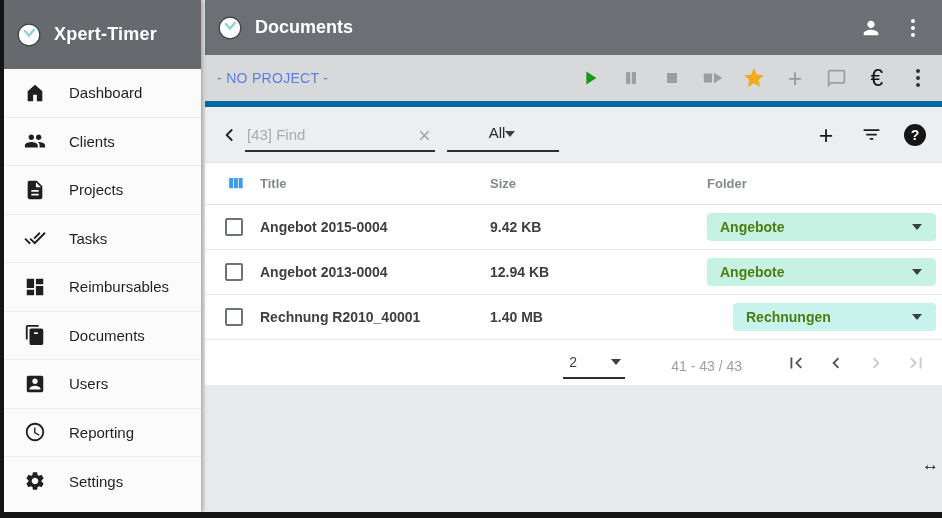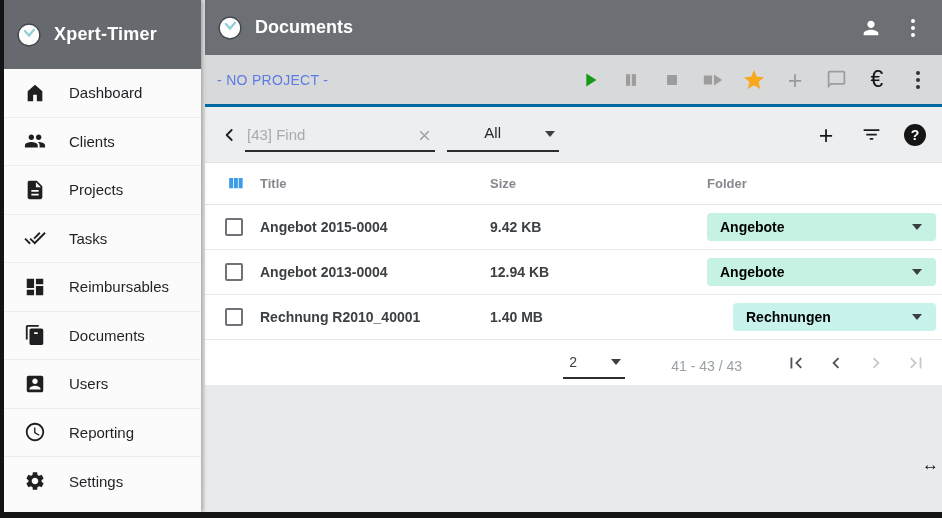--- a/index.html
+++ b/index.html
@@ -28,59 +28,59 @@
   .appbar { height:55px; background:#6c7074; display:flex; align-items:center; gap:12px; padding:0 14px 0 12px; }
   .appbar-title { color:#fff; font-size:18px; font-weight:bold; flex:0 0 auto; }
   .appbar-spacer { flex:1; }
   .appbar .abtn { display:flex; align-items:center; justify-content:center; width:30px; height:30px; cursor:pointer; }
 
   .dots { display:inline-flex; flex-direction:column; gap:3px; }
   .dots i { width:4px; height:4px; border-radius:50%; background:#fff; }
   .dots.dark i { background:#323232; }
 
   
-  .toolbar { height:52px; background:#d8d9da; border-bottom:3px solid #0369a1;
+  .toolbar { height:52px; background:#d8d9da; border-bottom:6px solid #0369a1;
              display:flex; align-items:center; padding:0 12px; }
   .project-label { color:#5d7ce2; font-size:14px; letter-spacing:.3px; cursor:pointer; }
   .tb-icons { margin-left:auto; display:flex; align-items:center; gap:17px; }
   .tb-icons .tbtn { display:flex; align-items:center; justify-content:center; width:24px; height:24px; cursor:pointer; }
   .euro { font-size:23px; color:#141414; font-weight:500; line-height:1; }
 
   
   .searchbar { height:56px; background:#eceef0; border-bottom:1px solid #e0e2e4;
                display:flex; align-items:center; padding:0 14px; }
   .back-btn { width:22px; height:22px; display:flex; align-items:center; justify-content:center; cursor:pointer; margin-right:4px; }
   .search-field { position:relative; width:190px; border-bottom:2px solid #2b2d2f; height:34px;
                   display:flex; align-items:flex-end; }
   .search-field input { width:160px; border:0; outline:0; background:transparent; font-size:15px;
                         color:#333; padding:0 0 7px 2px; font-family:"Liberation Sans",sans-serif; }
   .search-field input::placeholder { color:#a6abb0; }
   .clear-btn { position:absolute; right:2px; bottom:6px; cursor:pointer; display:flex; }
   .select-all { margin-left:12px; width:112px; border-bottom:2px solid #2b2d2f; height:34px;
-                display:flex; align-items:center; justify-content:flex-end; cursor:pointer; padding:0 4px 0 2px;gap:44px; }
+                display:flex; align-items:center; justify-content:center; cursor:pointer; padding:0 4px 0 2px; }
   .select-all .sel-text { font-size:15px; color:#26282b; padding-bottom:2px; }
   .caret { width:0; height:0; border-left:5px solid transparent; border-right:5px solid transparent; border-top:6px solid #3a3f44; }
   .sb-icons { margin-left:auto; display:flex; align-items:center; gap:21px; margin-right:2px; }
   .sb-icons .sbtn { display:flex; align-items:center; justify-content:center; width:24px; height:24px; cursor:pointer; }
   .plus-glyph { font-size:25px; color:#17181a; font-weight:400; line-height:20px; }
   .help-btn { width:22px; height:22px; border-radius:50%; background:#151515; color:#fff; font-size:14px;
               font-weight:bold; display:flex; align-items:center; justify-content:center; cursor:pointer; }
 
   
   .table { background:#fff; }
   .trow { display:flex; align-items:center; height:45px; border-bottom:1px solid #e8e9eb; background:#fff;font-weight:bold; }
   .thead { height:42px; border-bottom:1px solid #e2e3e5; }
   .col-check { width:35px; margin-left:20px; display:flex; align-items:center; }
   .col-title { width:230px; font-size:14px; color:#3c4043; }
   .col-size  { width:217px; font-size:14px; color:#3c4043; }
   .col-folder{ flex:1; margin-right:6px; }
   .thead .col-title, .thead .col-size, .thead .col-folder { font-size:13px; color:#85898e; }
   .checkbox { width:18px; height:18px; border:2px solid #6f7378; border-radius:2px; background:#fff; cursor:pointer; }
   .pill { height:28px; border-radius:4px; display:flex; align-items:center; justify-content:space-between;
-          padding:0 14px 0 13px; font-size:14px; color:#000000; cursor:pointer; }
+          padding:0 14px 0 13px; font-size:14px; color:#4d7c0f; cursor:pointer; }
   .pill.mint { background:#c6f2e3; }
   .pill.cyan { background:#c8f3ec;margin-left:26px; }
 
   
   .pagination { display:flex; align-items:center; height:45px; background:#fff; padding-right:14px; justify-content:flex-end; }
   .page-size { display:flex; align-items:center; justify-content:space-between; width:62px; height:32px;
                border-bottom:2px solid #2e2e2e; cursor:pointer; padding:0 4px 0 6px; }
   .page-size .ps-text { font-size:14px; color:#3c4043; }
   .range-label { font-size:14px; color:#9aa0a5; margin:6px 42px 0 46px; }
   .pnav { display:flex; align-items:center; gap:16px; }

